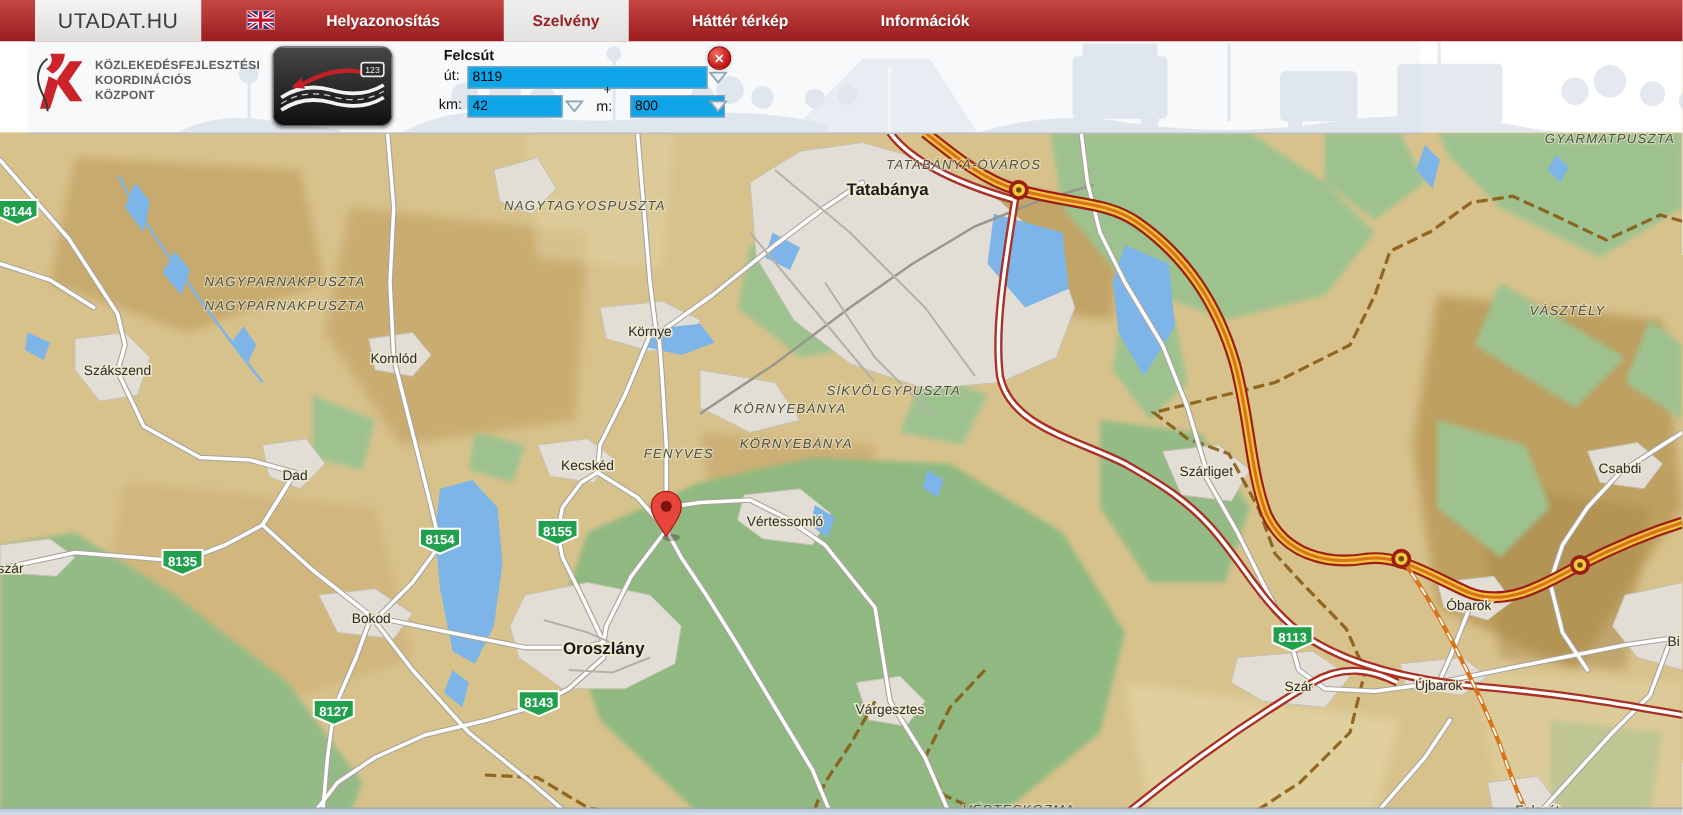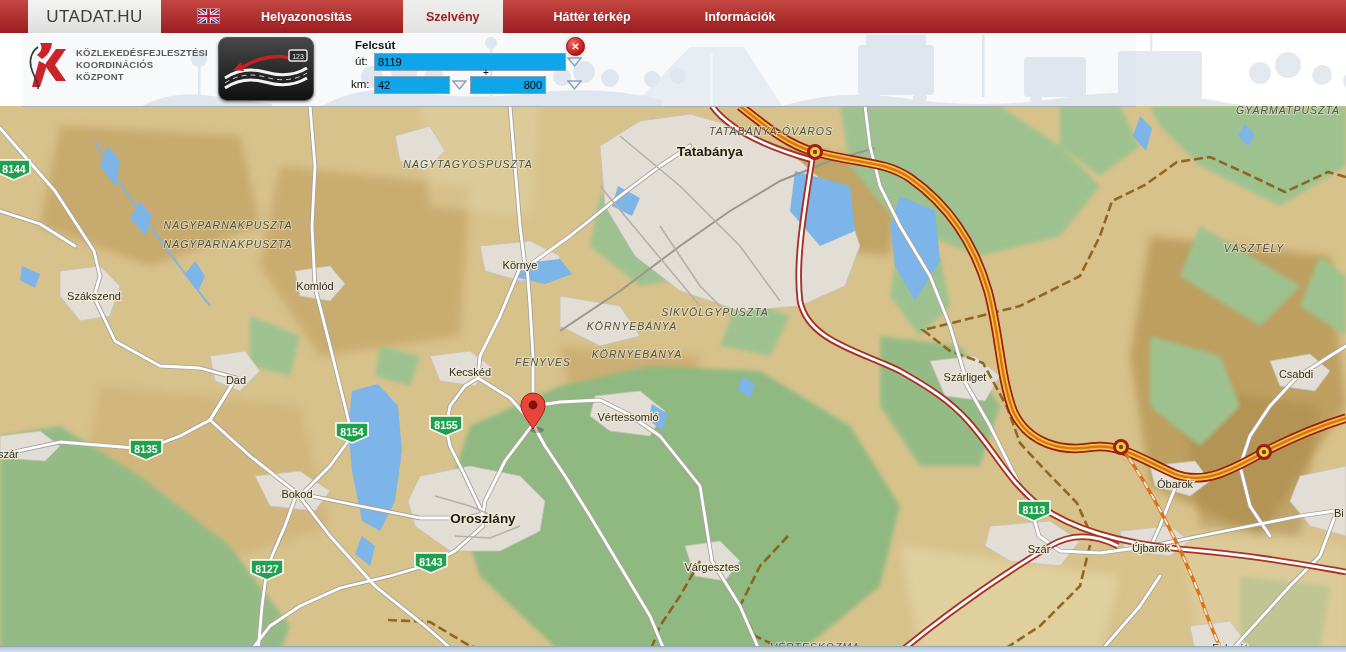--- a/index.html
+++ b/index.html
@@ -157,21 +157,21 @@
       </svg>
 
     <div class="f-label" style="left:329px;top:45px">km:</div>
     <input class="f-input" style="left: 352px; top: 43px; width: 68px;" value="42">
     <svg class="drop-arrow" style="left:430px;top:47px" viewBox="0 0 15 10">
       <polygon points="1,1 14,1 7.5,9" fill="#eef3f8" stroke="#8fa3b5" stroke-width="1.4"></polygon>
       </svg>
 
     <div class="f-label" style="left:461px;top:34px;font-size:10px">+</div>
     <div class="f-label" style="left:455px;top:47px">m:</div>
-    <input class="f-input" style="left: 448px; top: 43px; width: 68px; text-align: right;" value="800">
+    <input class="f-input" style="left: 482px; top: 43px; width: 68px;" value="800">
     <svg class="drop-arrow" style="left:545px;top:47px" viewBox="0 0 15 10">
       <polygon points="1,1 14,1 7.5,9" fill="#eef3f8" stroke="#8fa3b5" stroke-width="1.4"></polygon>
       </svg>
   </div>
 </div>
 
 <div class="map-wrap">
 <svg id="map-svg" width="1346" height="546" viewBox="0 0 1346 546">
   <defs>
     <filter id="soft1" x="-20%" y="-20%" width="140%" height="140%">

